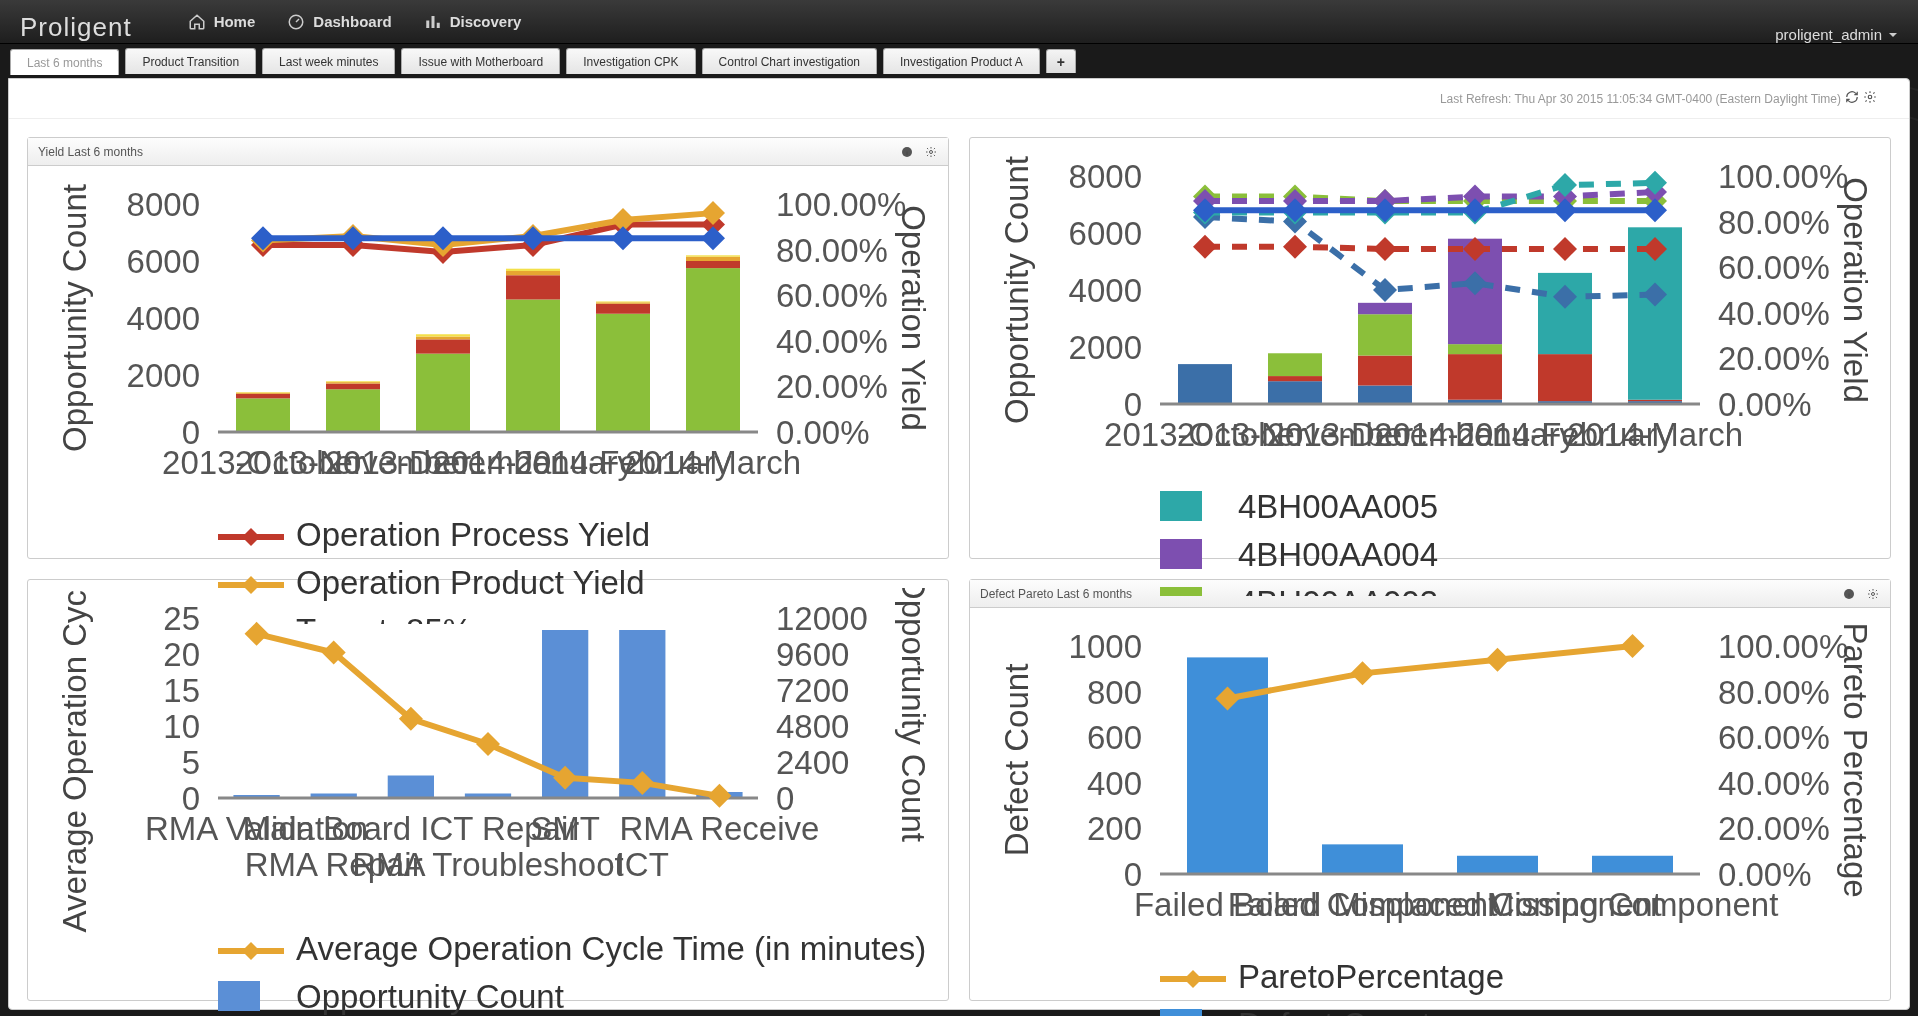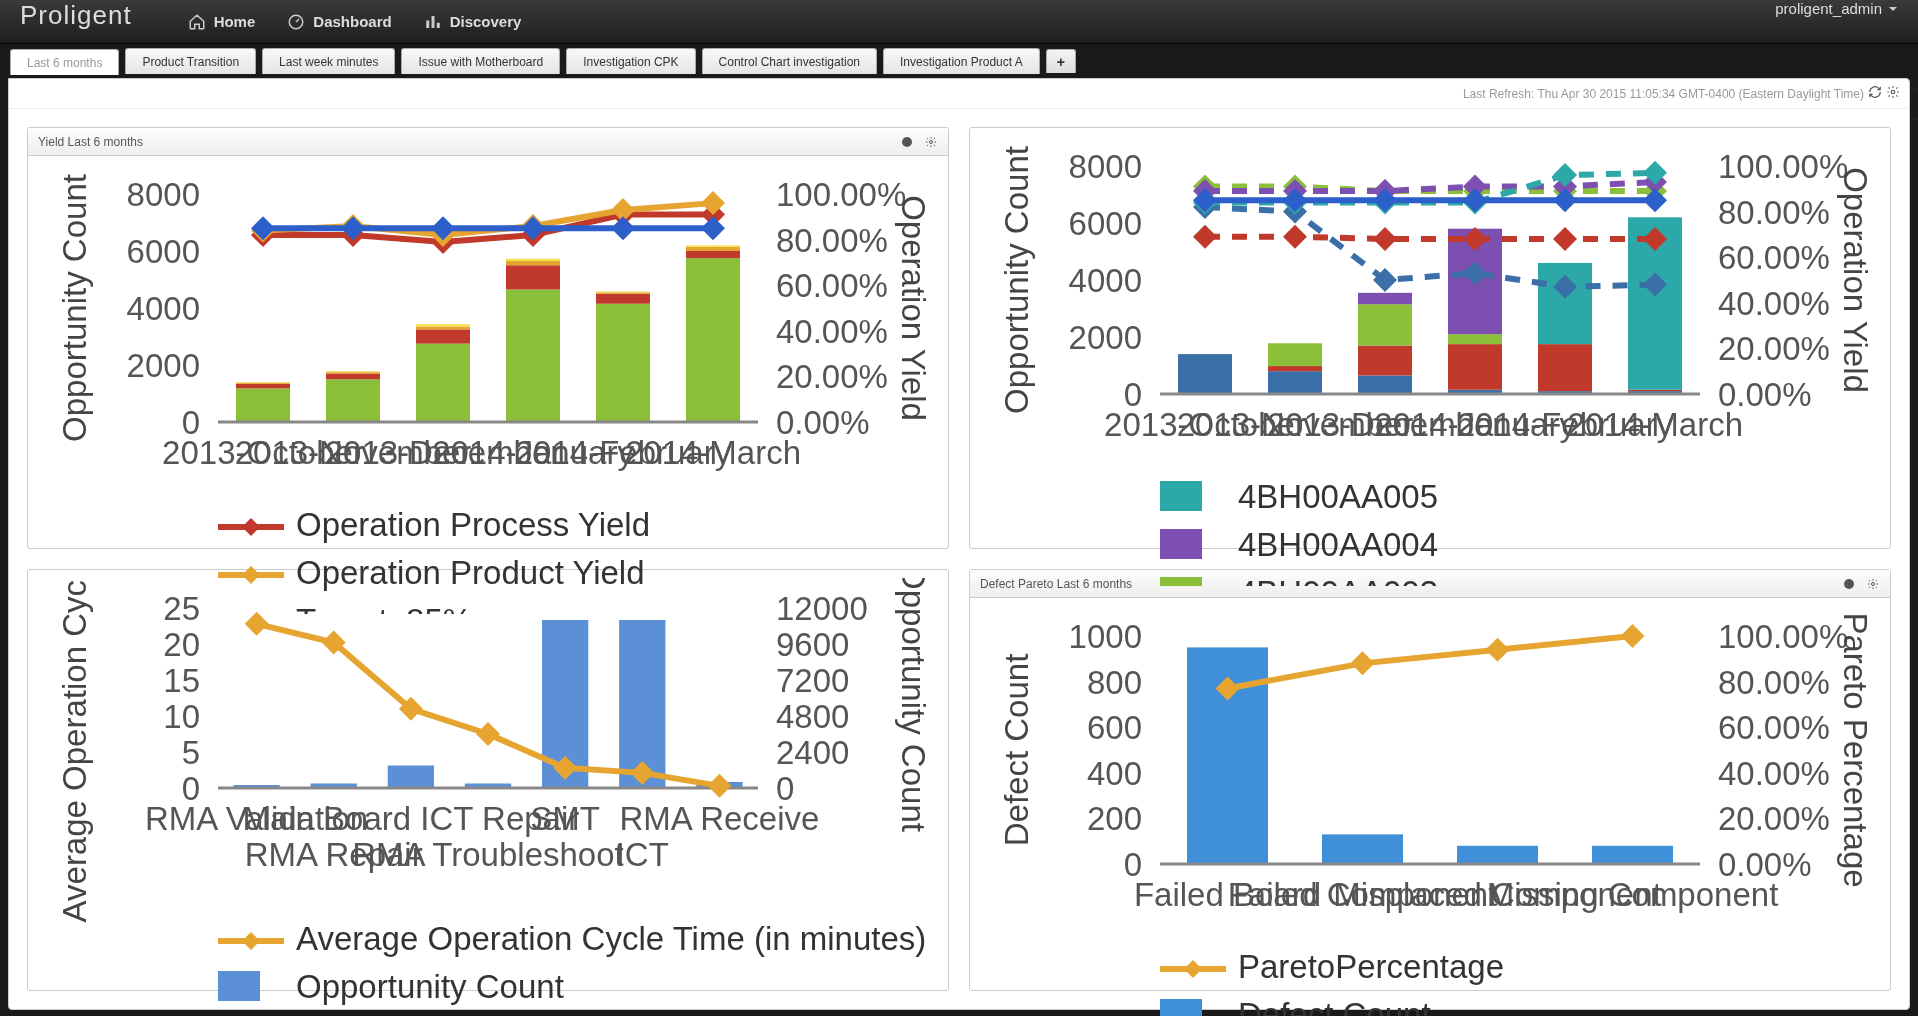--- a/index.html
+++ b/index.html
@@ -3,35 +3,35 @@
 <meta charset="utf-8">
 <style>
 * { margin:0; padding:0; box-sizing:border-box; font-family:Arial,sans-serif; }
 body { background:#1a1a1a; width:1918px; height:1016px; overflow:hidden; position:relative; }
 
 
 .bg-deco { position:absolute; top:0; left:0; width:100%; height:200px; pointer-events:none; }
 .bg-deco svg { width:100%; height:100%; }
 
 
-.topnav { position:relative; height:44px; background:linear-gradient(#3a3a3a,#1e1e1e); border-bottom:1px solid #000; display:flex; align-items:flex-start; padding:0 20px; color:#ddd; }
+.topnav { position:relative; height:44px; background:linear-gradient(#3a3a3a,#1e1e1e); border-bottom:1px solid #000; display:flex; align-items:flex-end; padding:0 20px; color:#ddd; }
 .brand { font-family:"Segoe UI",Arial; font-size:26px; font-weight:300; letter-spacing:1px; margin-right:40px; }
 .nav-item { display:flex; align-items:center; gap:8px; padding:0 16px; height:100%; font-size:15px; cursor:pointer;font-weight:bold; }
 .nav-icon { width:18px; height:18px; }
 .user { margin-left:auto; font-size:15px; cursor:pointer; display:flex; align-items:center; gap:6px; }
 
 
 .tabrow { position:relative; height:34px; background:#1a1a1a; display:flex; align-items:center; padding-left:10px; gap:6px; }
 .tab { background:linear-gradient(#f8f8f8,#e5e5e5); border:1px solid #aaa; border-bottom:none; border-radius:3px 3px 0 0; padding:6px 16px 5px; font-size:12px; color:#333; cursor:pointer; }
 .tab.active { background:#fff; color:#999; position:relative; top:1px; }
 .tab.add { background:linear-gradient(#f4f4f4,#ddd); font-weight:bold; font-size:14px; padding:4px 10px 3px; }
 
 
 .main { position:relative; background:#fff; margin:0 8px 8px; border-radius:0 4px 4px 4px; height:932px; border:1px solid #ccc; }
-.refresh-bar { height:30px; display:flex; align-items:center; justify-content:flex-end; padding:0 9px; font-size:12px; color:#999; gap:4px; border-bottom:1px solid #eee; }
+.refresh-bar { height:40px; display:flex; align-items:center; justify-content:flex-end; padding:0 32px; font-size:12px; color:#999; gap:4px; border-bottom:1px solid #eee; }
 .refresh-bar .icon { cursor:pointer; color:#666; }
 
 .grid { display:grid; grid-template-columns:1fr 1fr; grid-template-rows:1fr 1fr; gap:20px; padding:18px; height:calc(100% - 30px); }
 .panel { background:#fff; border:1px solid #ccc; border-radius:3px; display:flex; flex-direction:column; }
 .panel-head { height:28px; background:linear-gradient(#fdfdfd,#eee); border-bottom:1px solid #ccc; display:flex; align-items:center; padding:0 10px; font-size:12px; color:#555; }
 .panel-head .spacer { flex:1; }
 .panel-head .picon { width:14px; height:14px; margin-left:10px; cursor:pointer; color:#555; display:inline-flex; align-items:center; justify-content:center; }
 .panel-body { flex:1; position:relative; padding:8px 10px 4px; }
 
 .chart { position:absolute; inset:8px 10px 4px; }

